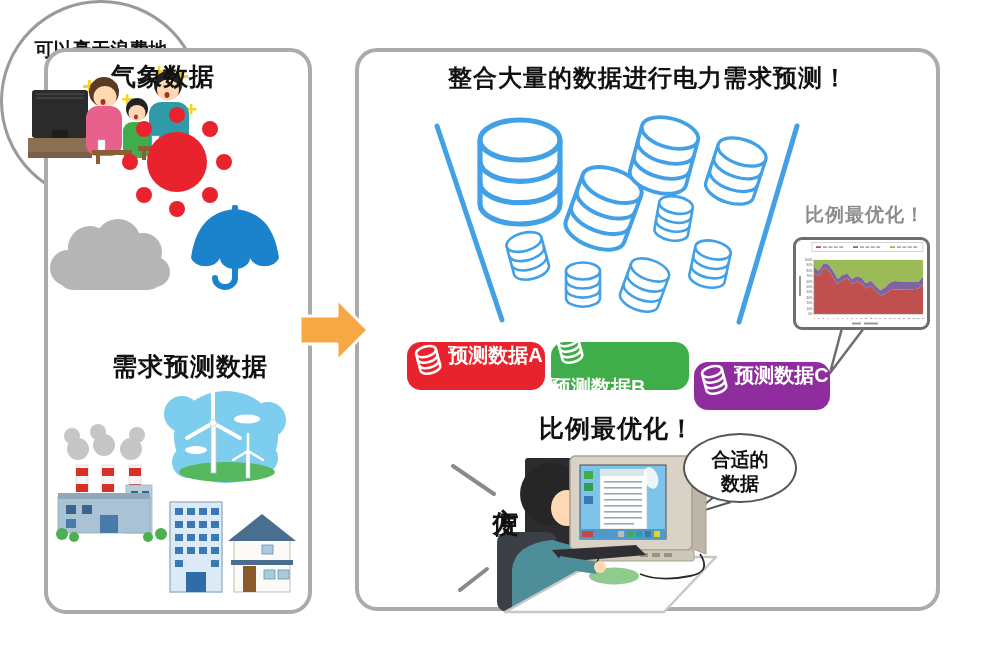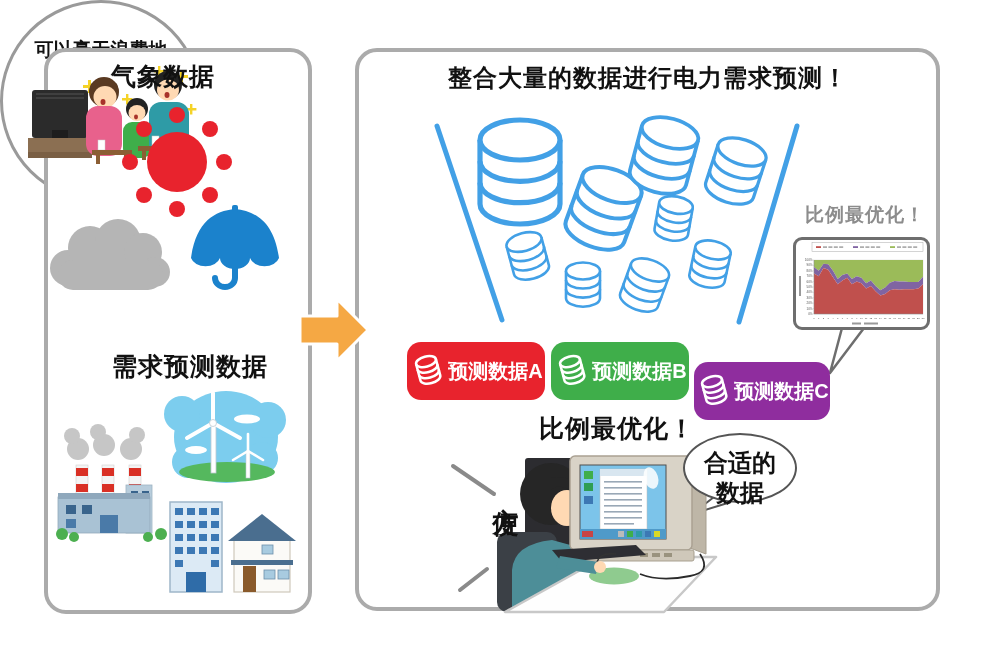--- a/index.html
+++ b/index.html
@@ -10,28 +10,28 @@
   #panel-right{left:355px;top:48px;width:585px;height:563px;}
   #art{position:absolute;left:0;top:0;z-index:1;pointer-events:none;}
   .overlay{position:absolute;z-index:2;}
   .panel-title{font-weight:bold;font-size:25px;letter-spacing:1px;text-align:center;}
   #weather-title{left:44px;top:60px;width:238px;}
   #demand-title{left:44px;top:350px;width:292px;}
   #rp-title{left:360px;top:62px;width:576px;font-size:24px;}
   #opt-label{left:792px;top:202px;width:146px;text-align:center;font-weight:bold;font-size:19px;color:#8c8c8c;letter-spacing:1px;}
   #chart-bubble{left:793px;top:237px;width:137px;height:93px;background:#fff;border:3px solid #6e6e6e;border-radius:9px;box-sizing:border-box;}
   #integrate-label{left:478px;top:412px;width:278px;text-align:center;font-weight:bold;font-size:25px;letter-spacing:1px;}
-  .btn{position:absolute;top:342px;height:58px;border-radius:14px;display:flex;align-items:center;justify-content:center;
+  .btn{position:absolute;top:342px;height:48px;border-radius:14px;display:flex;justify-content:center;
        gap:5px;color:#fff;font-weight:bold;font-size:20px;box-sizing:border-box;cursor:pointer;z-index:2;}
   #btn-a{left:407px;width:138px;}
-  #btn-b{left:551px;width:138px;}
+  #btn-b{left:551px;width:138px;flex-direction:column;}
   #btn-c{left:694px;width:136px;margin-top:20px;}
   .btn-icon{width:34px;height:38px;flex:0 0 auto;}
   #suitable-bubble{left:683px;top:433px;width:114px;height:70px;border:2.5px solid #555;border-radius:50%;
-       background:#fff;box-sizing:border-box;text-align:center;font-size:24px;font-weight:600;line-height:1.25;padding-top:13px;}
+       background:#fff;box-sizing:border-box;text-align:center;font-size:19px;font-weight:600;line-height:1.25;padding-top:13px;}
   #convenient-label{left:489px;top:487px;height:120px;writing-mode:vertical-rl;text-orientation:upright;
        font-weight:bold;font-size:26px;letter-spacing:4px;}
   #family-bubble{left:781px;top:441px;width:202px;height:202px;border-radius:50%;background:#fff;
        border:3.5px solid #9a9a9a;box-sizing:border-box;z-index:2;text-align:center;}
   #family-bubble .l1{margin-top:34px;font-size:19px;font-weight:bold;}
   #family-bubble .l2{font-size:19px;font-weight:bold;}
   #family-art{position:absolute;left:0;top:0;width:202px;height:202px;}
   #mini-chart{display:block;width:131px;height:87px;}
 </style>
 </head>

